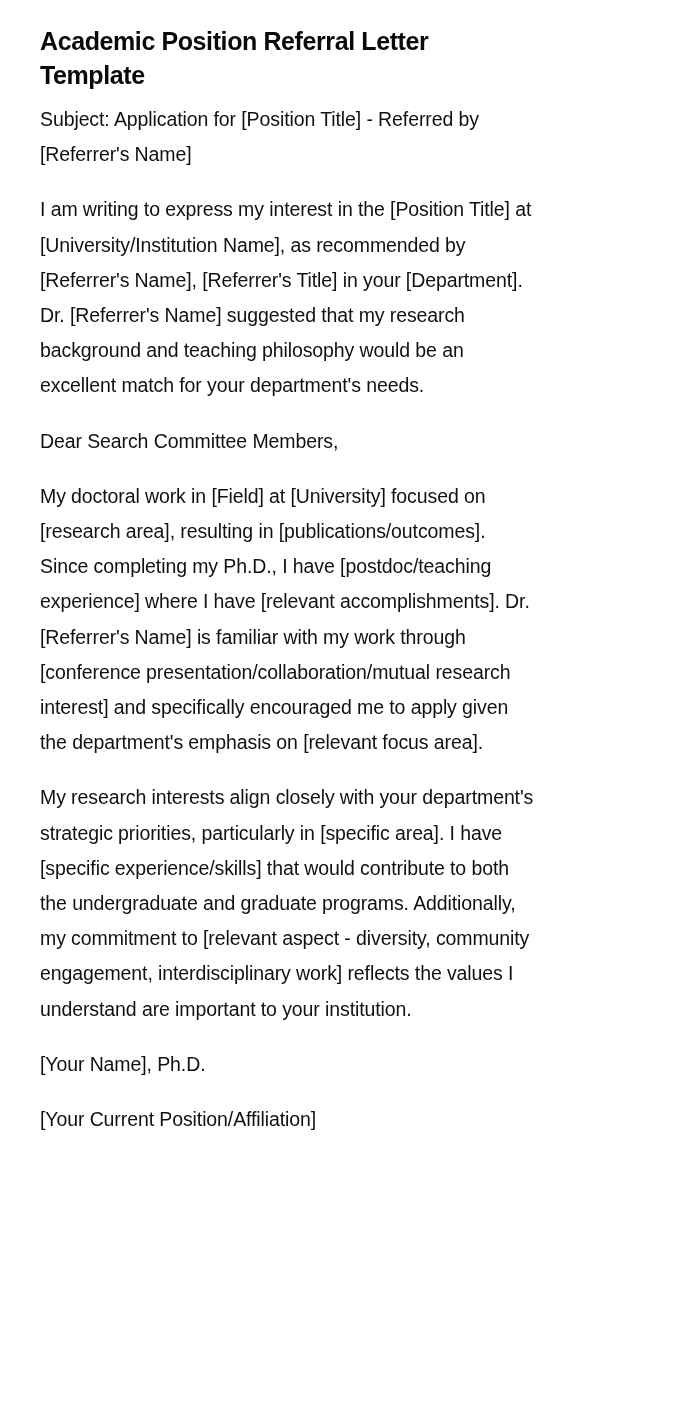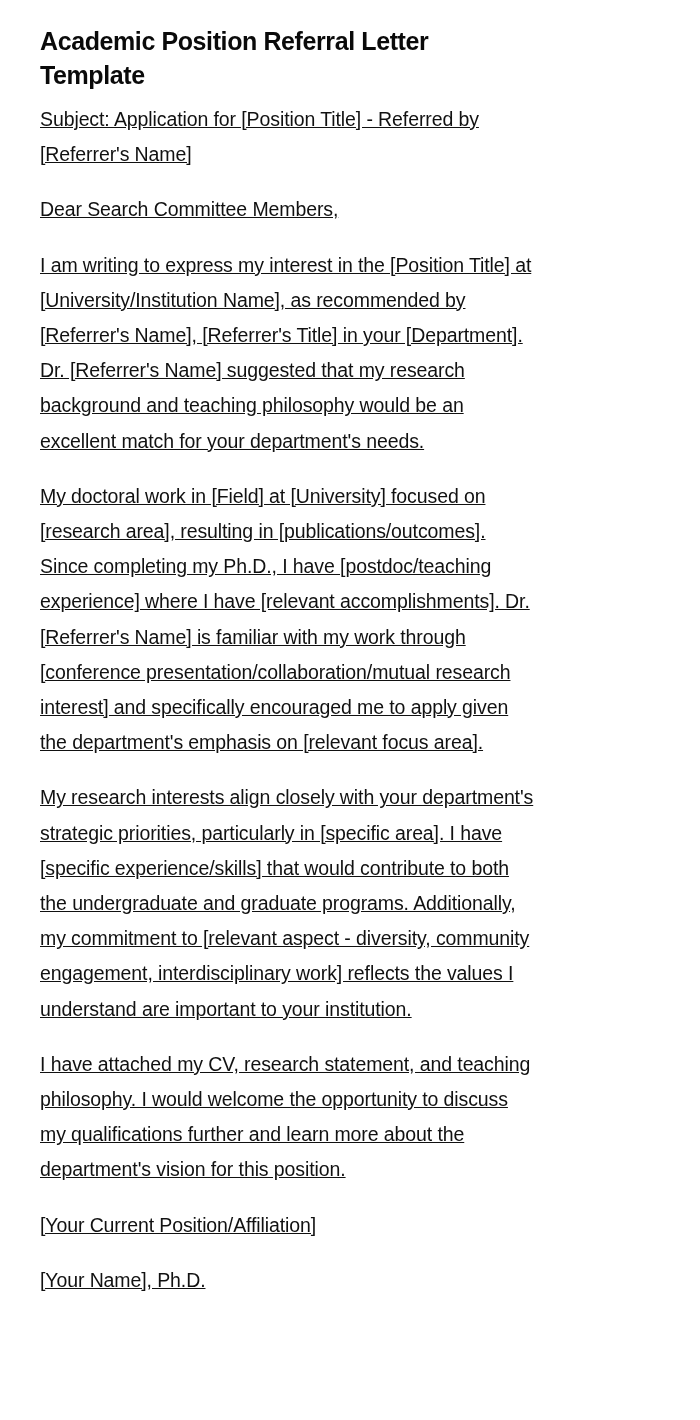--- a/index.html
+++ b/index.html
@@ -25,29 +25,27 @@
       margin: 0 0 10px 0;
       line-height: 34px;
       letter-spacing: -0.4px;
       color: #0a0a0a;
     }
     p {
       font-size: 19.5px;
       line-height: 35.2px;
       margin: 0 0 20px 0;
       letter-spacing: -0.1px;
-      text-decoration: underline;
     }
   </style>
 </head>
 <body>
 
 <div class="page">
   <h1>Academic Position Referral Letter Template</h1>
   <p>Subject: Application for [Position Title] - Referred by [Referrer's Name]</p>
+  <p>I am writing to express my interest in the [Position Title] at [University/Institution Name], as recommended by [Referrer's Name], [Referrer's Title] in your [Department]. Dr. [Referrer's Name] suggested that my research background and teaching philosophy would be an excellent match for your department's needs.</p>
   <p>Dear Search Committee Members,</p>
-  <p>I am writing to express my interest in the [Position Title] at [University/Institution Name], as recommended by [Referrer's Name], [Referrer's Title] in your [Department]. Dr. [Referrer's Name] suggested that my research background and teaching philosophy would be an excellent match for your department's needs.</p>
   <p>My doctoral work in [Field] at [University] focused on [research area], resulting in [publications/outcomes]. Since completing my Ph.D., I have [postdoc/teaching experience] where I have [relevant accomplishments]. Dr. [Referrer's Name] is familiar with my work through [conference presentation/collaboration/mutual research interest] and specifically encouraged me to apply given the department's emphasis on [relevant focus area].</p>
   <p>My research interests align closely with your department's strategic priorities, particularly in [specific area]. I have [specific experience/skills] that would contribute to both the undergraduate and graduate programs. Additionally, my commitment to [relevant aspect - diversity, community engagement, interdisciplinary work] reflects the values I understand are important to your institution.</p>
-  <p>I have attached my CV, research statement, and teaching philosophy. I would welcome the opportunity to discuss my qualifications further and learn more about the department's vision for this position.</p>
+  <p>[Your Name], Ph.D.</p>
   <p>[Your Current Position/Affiliation]</p>
-  <p>[Your Name], Ph.D.</p>
 </div>
 
 </body></html>

